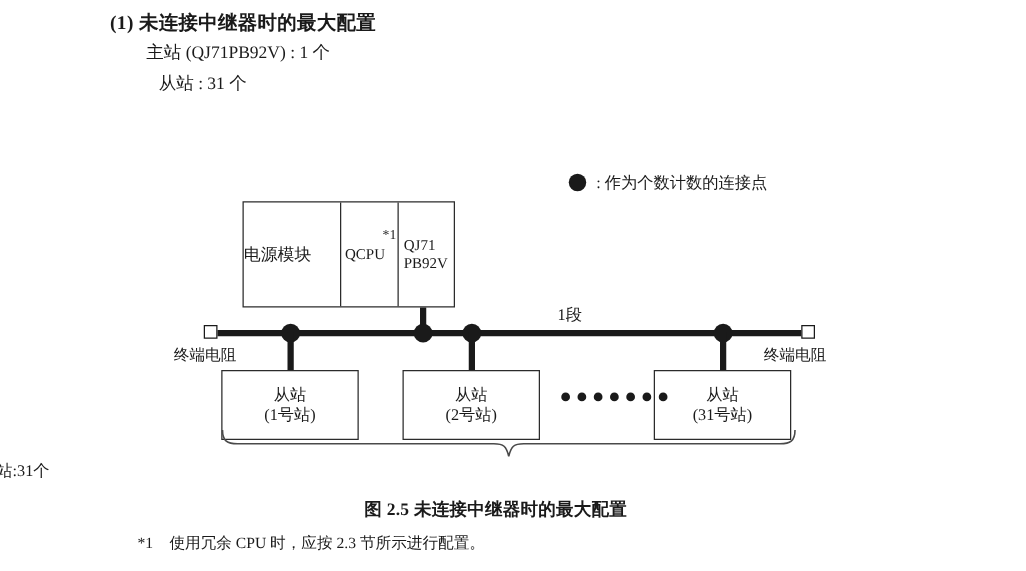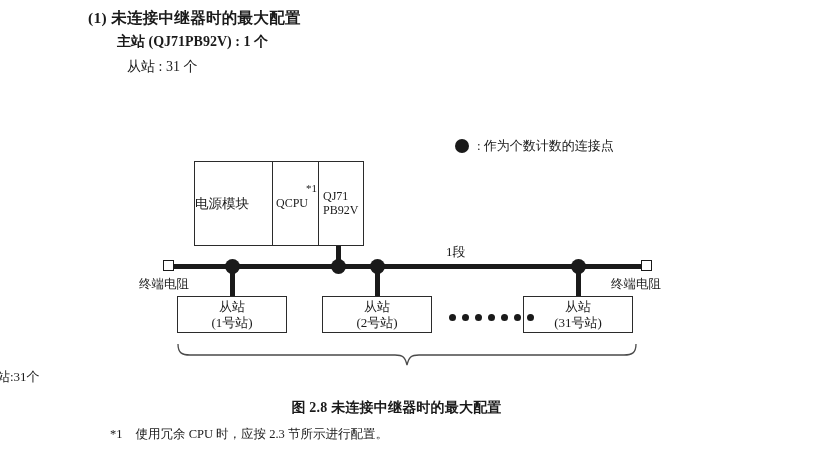--- a/index.html
+++ b/index.html
@@ -22,21 +22,20 @@
     left: 88px; top: 8px;
     font-size: 15.5px;
     font-weight: bold;
     letter-spacing: 0.3px;
     white-space: nowrap;
   }
   #heading-line-1 {
     left: 117px; top: 33px;
     font-size: 14px;
     white-space: nowrap;
-    font-weight: bold;
   }
   #heading-line-2 {
     left: 127px; top: 58px;
     font-size: 14px;
     white-space: nowrap;
   }
 
   
   #diagram {
     left: 0; top: 0;
@@ -118,21 +117,21 @@
     background: #1a1a1a;
   }
   
   .stub { width: 5px; background: #1a1a1a; }
 
   
   #segment-label { left: 446px; top: 243px; font-size: 13px; white-space: nowrap; }
 
   
   .slave-box {
-    width: 110px; height: 37px;
+    width: 110px; height: 56px;
     border: 1.4px solid #2b2b2b;
     box-sizing: border-box;
     background: #fff;
     display: flex;
     flex-direction: column;
     align-items: center;
     justify-content: center;
     line-height: 1.2;
     font-size: 13px;
   }
@@ -272,18 +271,18 @@
   <svg class="abs" id="slave-bracket" width="470" height="28" viewBox="0 0 470 28">
     <path d="M6,0 C6,9 10,11 18,11 L223,11 C231,11 233,13 235,21 C237,13 239,11 247,11 L452,11 C460,11 464,9 464,0" fill="none" stroke="#4a4a4a" stroke-width="1.3"></path>
   </svg>
 
   <div class="abs" id="slave-count-label">
     <span>从站:31个</span>
   </div>
 </div>
 
 <div class="abs" id="figure-caption">
-  <span>图 2.8  未连接中继器时的最大配置</span>
+  <span>图 2.5  未连接中继器时的最大配置</span>
 </div>
 
 <div class="abs" id="footnote">
   <span id="footnote-mark">*1</span><span>使用冗余 CPU 时，应按 2.3 节所示进行配置。</span>
 </div>
 
 </body></html>

